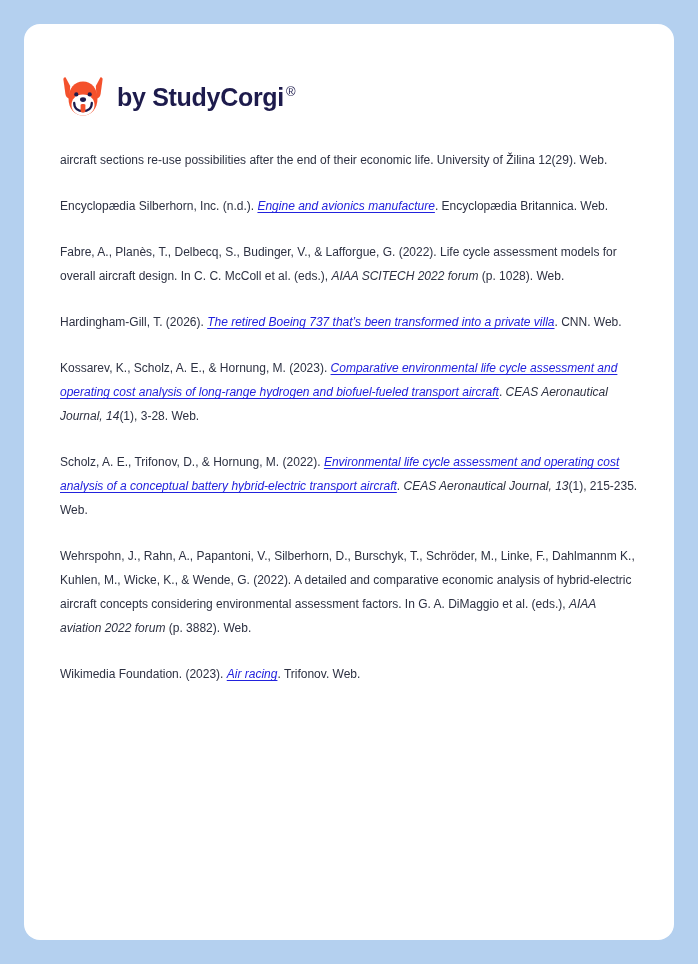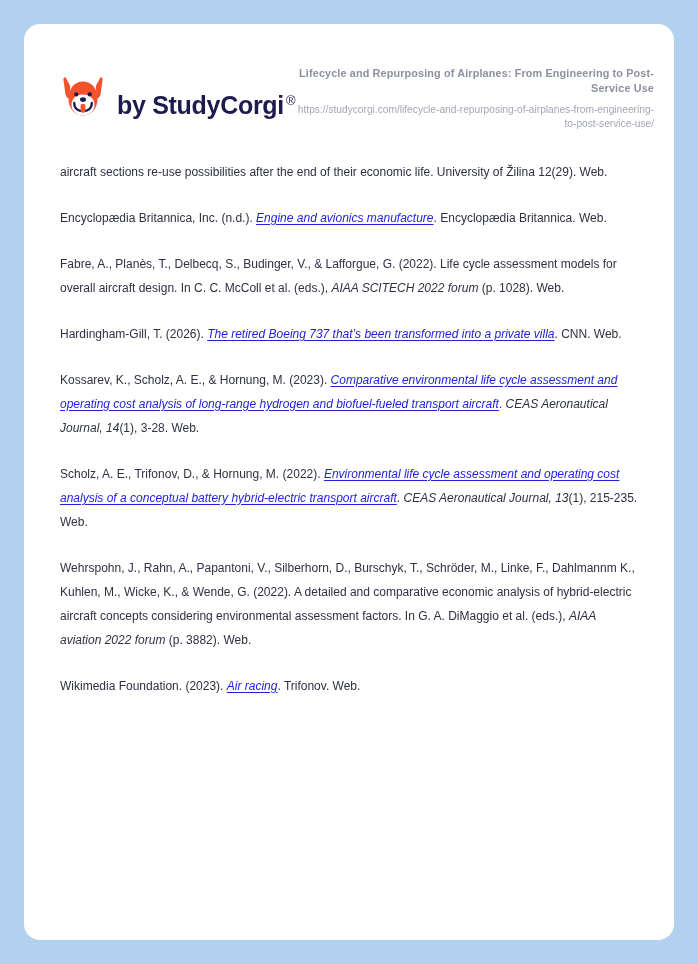--- a/index.html
+++ b/index.html
@@ -28,21 +28,21 @@
   
   .doc-header {
     display: flex;
     align-items: flex-start;
     justify-content: space-between;
     padding: 38px 20px 0 36px;
     box-sizing: border-box;
   }
   .brand {
     display: flex;
-    align-items: flex-end;
+    align-items: center;
     flex: 0 0 auto;
     padding-top: 12px;
   }
   .brand-mark {
     width: 46px;
     height: 46px;
     flex: 0 0 auto;
     display: block;
   }
   .brand-text {
@@ -127,30 +127,26 @@
         <circle cx="29.7" cy="20.4" r="2.1" fill="#1d1b4c"></circle>
         <ellipse cx="23" cy="25.6" rx="3.0" ry="2.3" fill="#1d1b4c"></ellipse>
         <path d="M14.2 29.0 C14.2 34.2 18.0 37.2 23 37.2 C28.0 37.2 31.8 34.2 31.8 29.0" fill="none" stroke="#1d1b4c" stroke-width="2.3" stroke-linecap="round"></path>
         <path d="M20.6 31.0 C20.6 29.6 25.4 29.6 25.4 31.0 L25.4 37.0 C25.4 39.0 20.6 39.0 20.6 37.0 Z" fill="#f4512c"></path>
       </svg>
       <span class="brand-text">
         <span>by StudyCorgi</span><span class="brand-reg">®</span>
       </span>
     </div>
 
-    <div class="header-meta">
-      <p class="header-title">Lifecycle and Repurposing of Airplanes: From Engineering to Post-Service Use</p>
-      <p class="header-url">https://studycorgi.com/lifecycle-and-repurposing-of-airplanes-from-engineering-to-post-service-use/</p>
-    </div>
 
   </div>
 
   <div class="doc-body">
       <p class="ref-entry"><span>aircraft sections re-use possibilities after the end of their economic life. University of Žilina 12(29). Web.</span></p>
-      <p class="ref-entry"><span>Encyclopædia Britannica, Inc. (n.d.). </span><a class="ref-link">Engine and avionics manufacture</a><span>. Encyclopædia Britannica. Web.</span></p>
+      <p class="ref-entry"><span>Encyclopædia Silberhorn, Inc. (n.d.). </span><a class="ref-link">Engine and avionics manufacture</a><span>. Encyclopædia Britannica. Web.</span></p>
       <p class="ref-entry"><span>Fabre, A., Planès, T., Delbecq, S., Budinger, V., &amp; Lafforgue, G. (2022). Life cycle assessment models for overall aircraft design. In C. C. McColl et al. (eds.), </span><i>AIAA SCITECH 2022 forum</i><span> (p. 1028). Web.</span></p>
       <p class="ref-entry"><span>Hardingham-Gill, T. (2026). </span><a class="ref-link">The retired Boeing 737 that’s been transformed into a private villa</a><span>. CNN. Web.</span></p>
       <p class="ref-entry"><span>Kossarev, K., Scholz, A. E., &amp; Hornung, M. (2023). </span><a class="ref-link">Comparative environmental life cycle assessment and operating cost analysis of long-range hydrogen and biofuel-fueled transport aircraft</a><span>. </span><i>CEAS Aeronautical Journal, 14</i><span>(1), 3-28. Web.</span></p>
       <p class="ref-entry"><span>Scholz, A. E., Trifonov, D., &amp; Hornung, M. (2022). </span><a class="ref-link">Environmental life cycle assessment and operating cost analysis of a conceptual battery hybrid-electric transport aircraft</a><span>. </span><i>CEAS Aeronautical Journal, 13</i><span>(1), 215-235. Web.</span></p>
       <p class="ref-entry"><span>Wehrspohn, J., Rahn, A., Papantoni, V., Silberhorn, D., Burschyk, T., Schröder, M., Linke, F., Dahlmannm K., Kuhlen, M., Wicke, K., &amp; Wende, G. (2022). A detailed and comparative economic analysis of hybrid-electric aircraft concepts considering environmental assessment factors. In G. A. DiMaggio et al. (eds.), </span><i>AIAA aviation 2022 forum</i><span> (p. 3882). Web.</span></p>
       <p class="ref-entry"><span>Wikimedia Foundation. (2023). </span><a class="ref-link">Air racing</a><span>. Trifonov. Web.</span></p>
     </div>
 
 </div>
 

